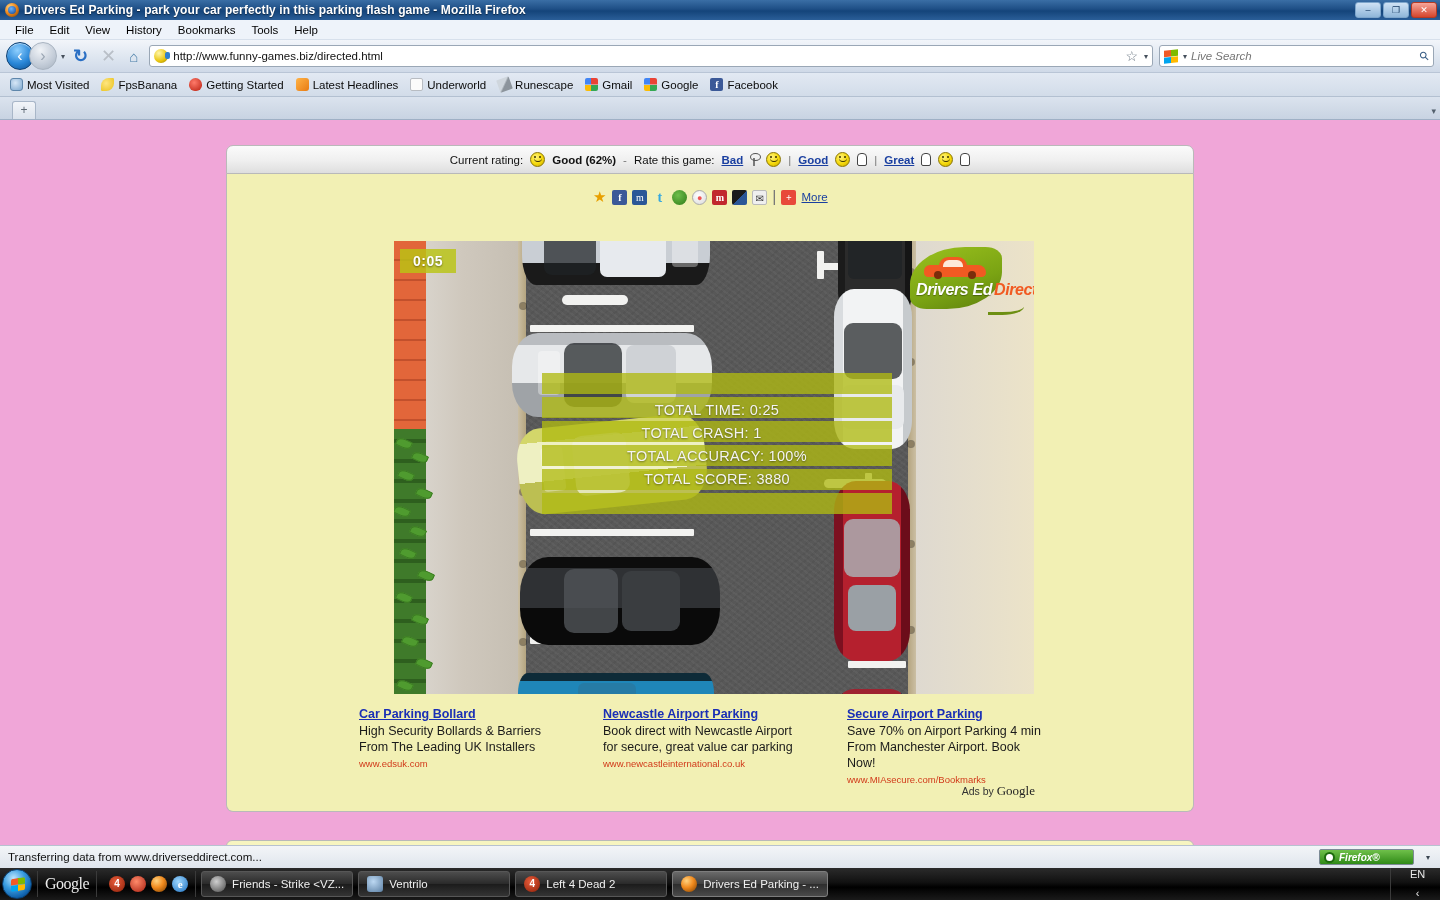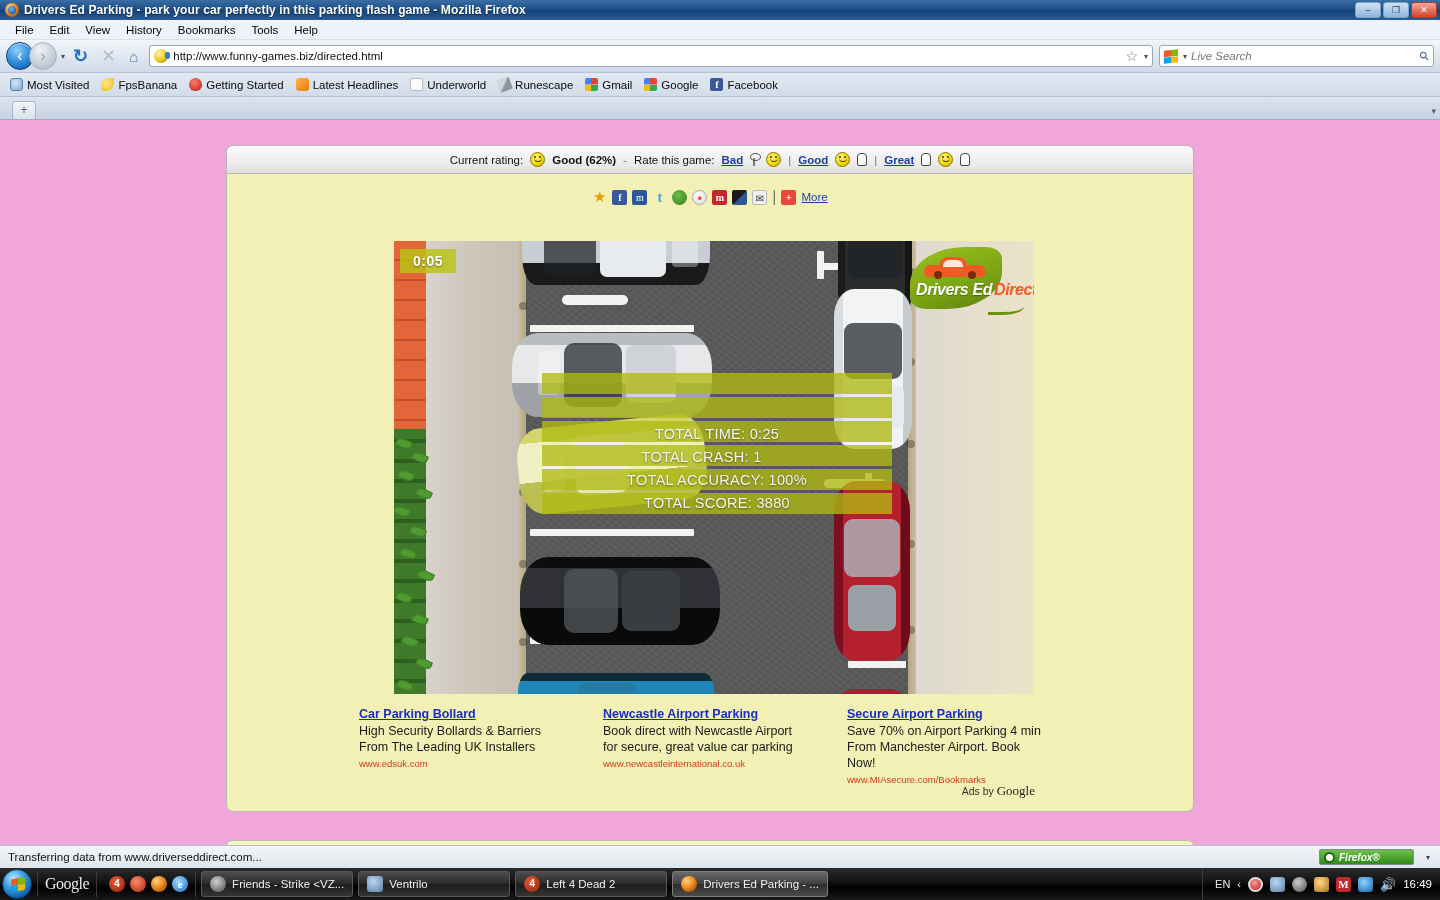--- a/index.html
+++ b/index.html
@@ -295,21 +295,20 @@
 
   
   .overlay { position:absolute; left:148px; top:132px; width:350px; height:140px; }
   .ov-bar {
     position:absolute; left:0; background: rgba(176,186,18,.78); height:21px;
   }
   .ov-line {
     position:relative; height:23px; display:flex; align-items:center; justify-content:center;
     color:#f4f4f2; font-size:14.5px; letter-spacing:.3px;
     text-shadow: 0 1px 2px rgba(0,0,0,.45);
-    margin-top: 24px;
   }
   .menu-line { cursor:pointer; }
 
   
   .ads {
     height: 118px;
     background:#f2f0b4;
     border:1px solid #b9b9b9; border-top:none;
     border-radius: 0 0 7px 7px;
     display:flex; gap: 0px; padding: 10px 0 0 132px;
@@ -379,21 +378,21 @@
     background: linear-gradient(180deg,#4d4d4d 0%,#2b2b2b 48%,#1c1c1c 52%,#343434 100%);
     border:1px solid #575757; border-radius:3px;
     display:flex; align-items:center; gap:6px; padding:0 8px;
     color:#f0f0f0; font-size:11.5px; white-space:nowrap; overflow:hidden;
   }
   .tbtn.active { background: linear-gradient(180deg,#6a6a6a 0%,#424242 48%,#2e2e2e 52%,#4a4a4a 100%); border-color:#7d7d7d;}
   .tray {
     position:absolute; right:0; top:0; height:32px;
     display:flex; align-items:center; gap:7px; padding:0 8px 0 12px;
     border-left:1px solid #3a3a3a;
-    color:#e9e9e9; font-size:11px;
+    color:#e9e9e9; font-size:11px;flex-direction:column;
   }
   .tico{width:15px;height:15px;border-radius:3px;flex:none;}
   .t-red { background: radial-gradient(circle at 40% 35%,#ff9a9a,#b41d1d); border-radius:50%; border:2px solid #e0e0e0;}
   .t-blue{ background: radial-gradient(circle at 40% 35%,#bcd8f2,#5b7fa3); border-radius:3px;}
   .t-steam{ background: radial-gradient(circle at 40% 35%,#cfcfcf,#4a4a4a); border-radius:50%;}
   .t-vent{ background: radial-gradient(circle at 40% 35%,#ffd98a,#a8730e); border-radius:3px;}
   .t-m   { background:#c1272d; color:#fff; font-size:11px;font-weight:bold;text-align:center;line-height:15px;font-family:"Liberation Serif",serif;}
   .t-net { background: radial-gradient(circle at 40% 35%,#8fd3ff,#1366a8); border-radius:3px;}
   .t-vol { color:#e9e9e9; font-size:13px;}
   .clock { color:#fff; font-size:11.5px; }

